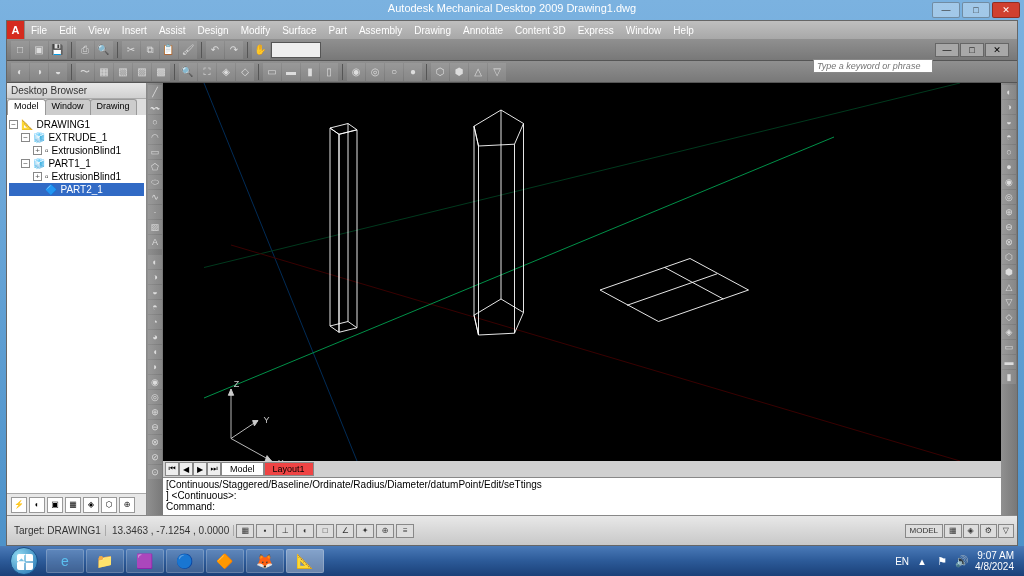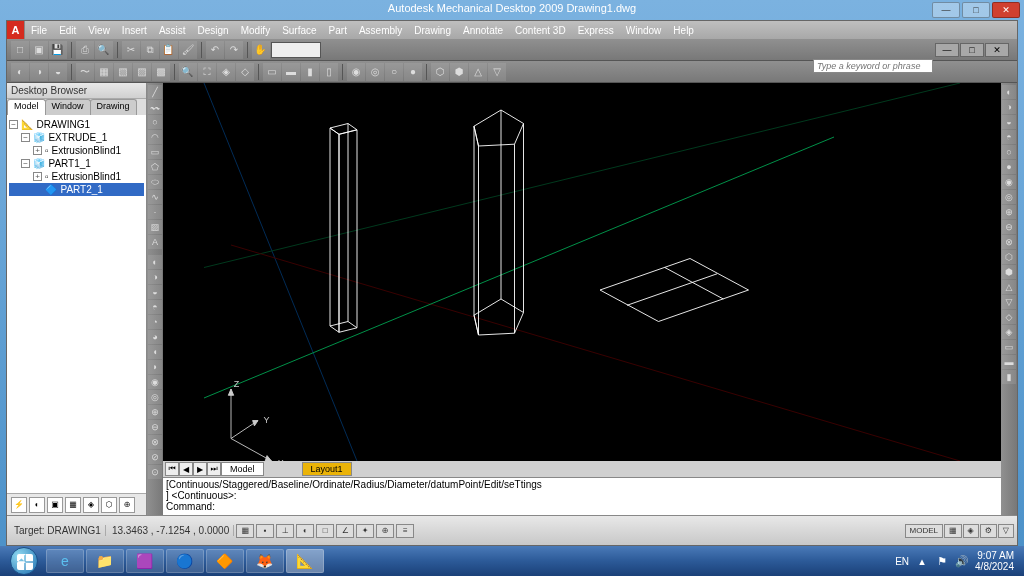--- a/index.html
+++ b/index.html
@@ -53,21 +53,21 @@
 
 
 .viewport-area { flex:1; display:flex; flex-direction:column; min-width:0;}
 .viewport { flex:1; background:#000; position:relative; overflow:hidden;}
 .viewport svg { width:100%; height:100%; }
 
 
 .layout-tabs { height:16px; background:#D0D0D0; display:flex; align-items:center; padding:0 2px; gap:0;}
 .lt-nav { width:14px; height:14px; background:#eee; border:1px solid #888; font-size:8px; display:flex; align-items:center; justify-content:center;}
 .lt-tab { padding:1px 8px; background:#fff; border:1px solid #888; font-size:9px;}
-.lt-tab.inactive { background:#eab308;margin-left:38px;}
+.lt-tab.inactive { background:#ef4444;}
 
 
 .cmd-area { height: 38px; background:#fff; border-top:1px solid #888; font-family:"Courier New",monospace; font-size:10px; padding:1px 3px; color:#000;}
 .cmd-line { white-space:nowrap; overflow:hidden; }
 
 
 .status-bar { height:30px; background:linear-gradient(to bottom,#E8E8E8,#C8C8C8); border-top:1px solid #888; display:flex; align-items:center; padding:0 3px; font-size:9px; color:#333; gap:2px;}
 .sb-seg { padding:0 4px; border-right:1px solid #aaa;}
 .sb-toggle { width:18px; height:14px; border:1px solid #888; background:#ddd; font-size:8px; display:flex; align-items:center; justify-content:center;}
 .status-right { margin-left:auto; display:flex; gap:1px; align-items:center;}

